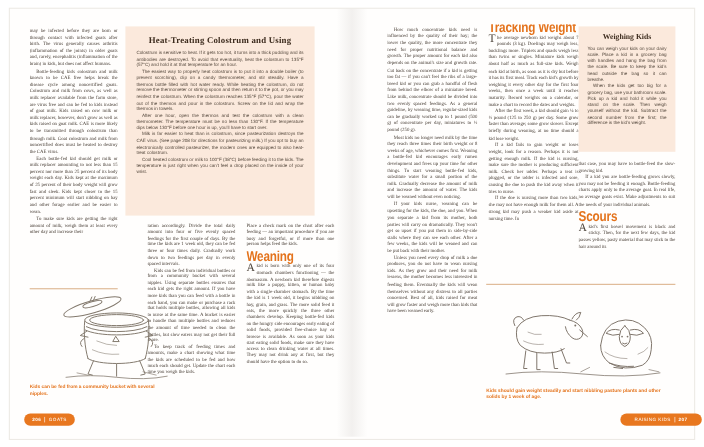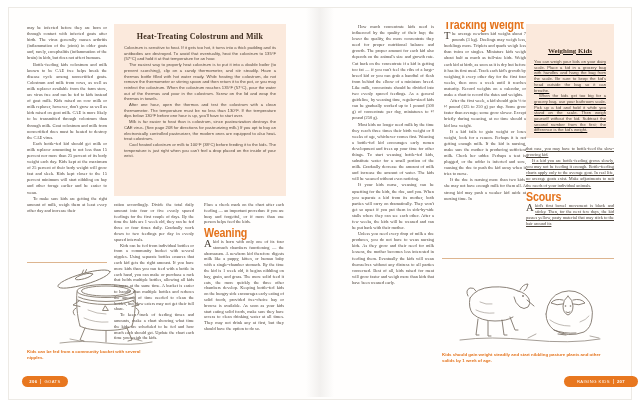--- a/index.html
+++ b/index.html
@@ -5,21 +5,21 @@
   html,body{margin:0;padding:0;background:#fff;}
   #canvas{position:relative;width:640px;height:406px;background:#fff;overflow:hidden;
           font-family:"Liberation Serif",serif;}
   .spread{position:absolute;left:8px;top:7px;width:622px;height:391px;background:#fffefd;
           border:1px solid #edeae5;}
   .gutter{position:absolute;left:306px;top:8px;width:28px;height:389px;
           background:linear-gradient(to right,rgba(110,100,90,0),rgba(110,100,90,.09) 50%,rgba(110,100,90,0));}
   .col{position:absolute;text-align:justify;color:#4a4138;font-size:4.4px;line-height:6.1px;overflow:hidden;}
   .col p{margin:0;}
   .col p.ind{text-indent:6px;}
-  .tight{line-height:5.8px;}
+  .tight{line-height:5.8px;margin-left:20px;}
   .h-orange{display:inline-block;font-family:"Liberation Sans",sans-serif;font-weight:bold;
             font-size:13px;color:#e4731c;transform:scaleX(.82);transform-origin:0 60%;
             white-space:nowrap;letter-spacing:-.2px;margin:5px 0 3px 0;}
   .h-first{margin-top:0;}
   .dropcap{float:left;font-family:"Liberation Serif",serif;font-size:10.5px;line-height:9px;
            padding:0 1.5px 0 0;color:#4a4138;}
   .sidebar-box{position:absolute;background:#fbe9dc;overflow:hidden;box-sizing:border-box;padding:8px 10px;}
   .box-title{font-family:"Liberation Serif",serif;font-weight:bold;color:#3d2c1e;
              text-align:center;margin:0 0 4px 0;}
   .bt-lg{font-size:8px;letter-spacing:.2px;}
@@ -48,21 +48,21 @@
   <div>
 
     <div class="col" style="left:27px;top:25px;width:80px;height:240px;">
       <p>may be infected before they are born or through contact with infected goats after birth. The virus generally causes arthritis (inflammation of the joints) in older goats and, rarely, encephalitis (inflammation of the brain) in kids, but does not affect humans.</p>
       <p class="ind">Bottle-feeding kids colostrum and milk known to be CAE free helps break the disease cycle among noncertified goats. Colostrum and milk from cows, as well as milk replacer available from the farm store, are virus free and can be fed to kids instead of goat milk. Kids raised on cow milk or milk replacer, however, don't grow as well as kids raised on goat milk. CAE is more likely to be transmitted through colostrum than through milk. Goat colostrum and milk from noncertified does must be heated to destroy the CAE virus.</p>
       <p class="ind">Each bottle-fed kid should get milk or milk replacer amounting to not less than 15 percent nor more than 25 percent of its body weight each day. Kids kept at the maximum of 25 percent of their body weight will grow fast and sleek. Kids kept closer to the 15 percent minimum will start nibbling on hay and other forage earlier and be easier to wean.</p>
       <p class="ind">To make sure kids are getting the right amount of milk, weigh them at least every other day and increase their</p>
     </div>
 
     <div class="sidebar-box" style="left:114px;top:24px;width:172px;height:172px;">
-      <div class="box-title bt-lg">Heat-Treating Colostrum and Milk</div>
+      <div class="box-title bt-lg">Heat-Treating Colostrum and Using</div>
       <div class="box-body">
         <p>Colostrum is sensitive to heat. If it gets too hot, it turns into a thick pudding and its antibodies are destroyed. To avoid that eventuality, heat the colostrum to 135°F (57°C) and hold it at that temperature for an hour.</p>
         <p class="ind">The easiest way to properly heat colostrum is to put it into a double boiler (to prevent scorching), clip on a candy thermometer, and stir steadily. Have a thermos bottle filled with hot water ready. While heating the colostrum, do not remove the thermometer or stirring spoon and then return it to the pot, or you may reinfect the colostrum. When the colostrum reaches 135°F (57°C), pour the water out of the thermos and pour in the colostrum. Screw on the lid and wrap the thermos in towels.</p>
         <p class="ind">After one hour, open the thermos and test the colostrum with a clean thermometer. The temperature must be no less than 130°F. If the temperature dips below 130°F before one hour is up, you'll have to start over.</p>
         <p class="ind">Milk is far easier to heat than is colostrum, since pasteurization destroys the CAE virus. (See page 208 for directions for pasteurizing milk.) If you opt to buy an electronically controlled pasteurizer, the modern ones are equipped to also heat-treat colostrum.</p>
         <p class="ind">Cool heated colostrum or milk to 100°F (38°C) before feeding it to the kids. The temperature is just right when you can't feel a drop placed on the inside of your wrist.</p>
       </div>
     </div>
 
     <div class="col tight" style="left:114px;top:202px;width:80px;height:176px;">
@@ -122,29 +122,29 @@
     </div>
 
     <div class="col" style="left:444px;top:22px;width:82px;height:234px;">
       <div><span class="h-orange h-first">Tracking Weight</span></div>
       <p><span class="dropcap">T</span><span>he average newborn kid weighs about 7 pounds (3 kg). Doelings may weigh less, bucklings more. Triplets and quads weigh less than twins or singles. Miniature kids weigh about half as much as full-size kids. Weigh each kid at birth, as soon as it is dry but before it has its first meal. Track each kid's growth by weighing it every other day for the first four weeks, then once a week until it reaches maturity. Record weights on a calendar, or make a chart to record the dates and weights.</span></p>
       <p class="ind">After the first week, a kid should gain ¼ to ½ pound (125 to 250 g) per day. Some grow faster than average; some grow slower. Except briefly during weaning, at no time should a kid lose weight.</p>
       <p class="ind">If a kid fails to gain weight or loses weight, look for a reason. Perhaps it is not getting enough milk. If the kid is nursing, make sure the mother is producing sufficient milk. Check her udder. Perhaps a teat is plugged, or the udder is infected and sore, causing the doe to push the kid away when it tries to nurse.</p>
       <p class="ind">If the doe is nursing more than two kids, she may not have enough milk for them all. A strong kid may push a weaker kid aside at nursing time. In</p>
     </div>
 
-    <div class="sidebar-box" style="left:526px;top:24px;width:88px;height:114px;padding:23px 8px;text-decoration:underline;">
+    <div class="sidebar-box" style="left:526px;top:24px;width:88px;height:114px;padding:5px 8px;">
       <div class="box-title bt-sm">Weighing Kids</div>
       <div class="box-body">
         <p>You can weigh your kids on your dairy scale. Place a kid in a grocery bag with handles and hang the bag from the scale. Be sure to keep the kid's head outside the bag so it can breathe.</p>
         <p class="ind">When the kids get too big for a grocery bag, use your bathroom scale. Pick up a kid and hold it while you stand on the scale. Then weigh yourself without the kid. Subtract the second number from the first; the difference is the kid's weight.</p>
       </div>
     </div>
 
-    <div class="col" style="left:526px;top:146px;width:88px;height:112px;text-decoration:underline;">
+    <div class="col" style="left:526px;top:146px;width:88px;height:112px;">
       <p>that case, you may have to bottle-feed the slow-growing kid.</p>
       <p class="ind">If a kid you are bottle-feeding grows slowly, you may not be feeding it enough. Bottle-feeding charts apply only to the average goat. In real life, no average goats exist. Make adjustments to suit the needs of your individual animals.</p>
       <div><span class="h-orange">Scours</span></div>
       <p><span class="dropcap">A</span><span>kid's first bowel movement is black and sticky. Then, for the next few days, the kid passes yellow, pasty material that may stick to the hair around its</span></p>
     </div>
 
     <div class="rule" style="left:442px;top:258px;width:172px;"></div>
 
     <svg class="illus" style="left:450px;top:262px;" width="160" height="86" viewBox="0 0 160 86">
       <g stroke="#7e746a" fill="none" stroke-width="0.9" stroke-linecap="round" stroke-linejoin="round">

